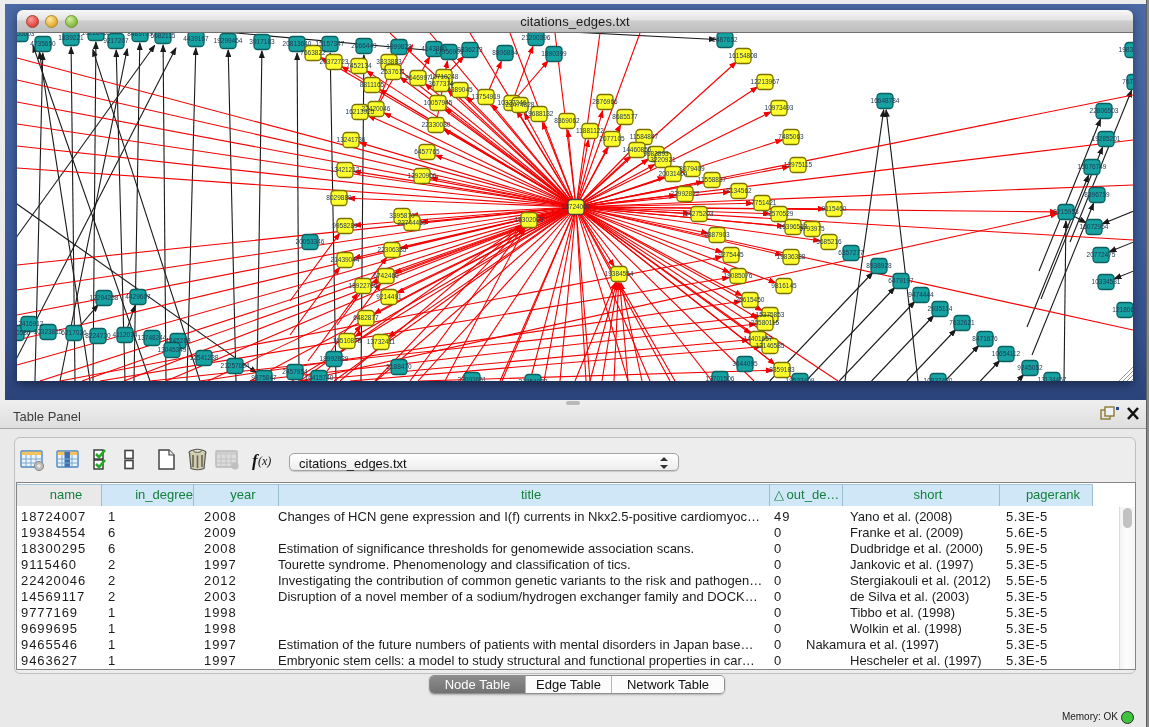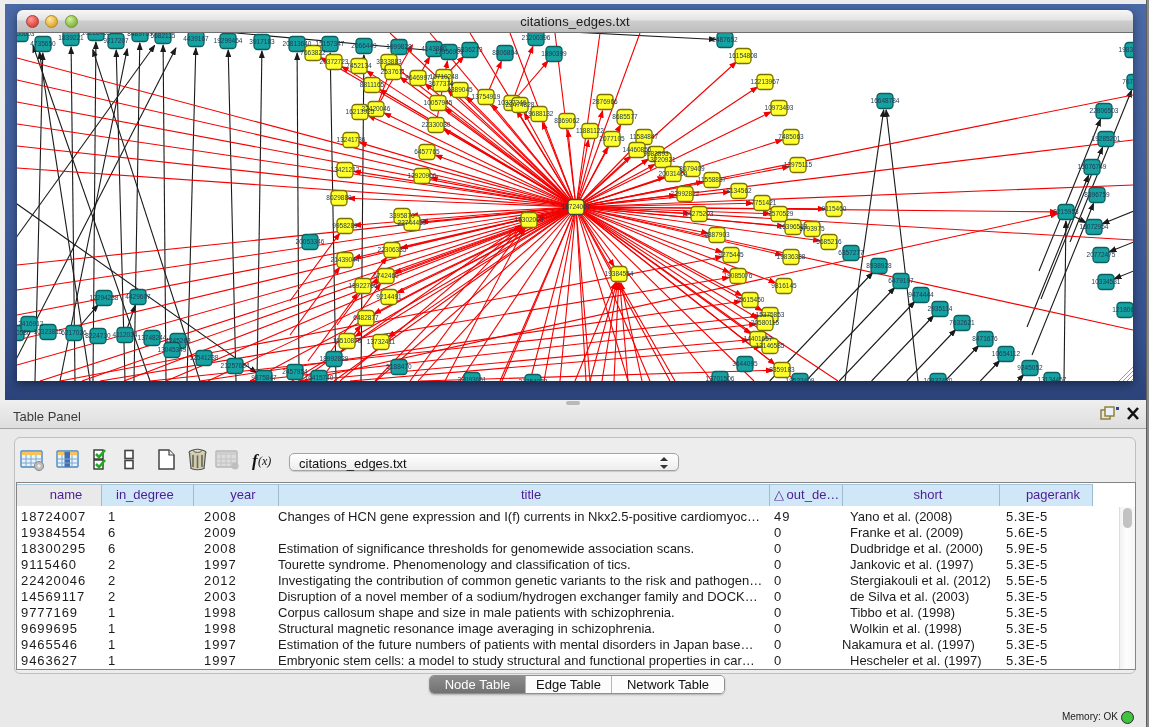--- a/index.html
+++ b/index.html
@@ -21,21 +21,21 @@
 #container {position:absolute;left:14px;top:37px;width:1122px;height:237px;
  border:1px solid #c0c0c0;border-radius:6px;background:#ededed;}
 #dd {position:absolute;left:289px;top:453px;width:390px;height:18px;border:1px solid #a3a3a3;
  border-radius:5px;background:linear-gradient(180deg,#ffffff,#ededed);
  box-shadow:0 1px 1px rgba(0,0,0,.15);}
 #dd .t {position:absolute;left:9px;top:2px;font-size:13px;color:#111}
 #spane {position:absolute;left:16px;top:482px;width:1120px;height:188px;
  border:1px solid #858585;background:#fff;}
 #wpatch {position:absolute;left:1093px;top:484px;width:42px;height:22px;background:#fff;}
 .hc {position:absolute;top:484px;height:22px;white-space:nowrap;overflow:hidden;background:#cfe7f6;border-right:1px solid #9cbcd2;
- border-top:1px solid #a5c6da;font-size:13px;color:#4c1d95;padding-top:2px;}
+ border-top:1px solid #a5c6da;font-size:13px;color:#15803d;padding-top:2px;}
 #tbody {position:absolute;left:17px;top:506px;width:1102px;height:163px;background:#ffffff;}
 .row {position:absolute;left:0;top:0;width:1149px;height:16px;font-size:13px;color:#1b1b1b;}
 .row span {position:absolute;top:1px;white-space:nowrap}
 #vsb {position:absolute;left:1119px;top:507px;width:16px;height:162px;
  background:linear-gradient(90deg,#f2f2f2,#fdfdfd 40%,#f6f6f6);border-left:1px solid #dcdcdc;}
 #vsb .th {position:absolute;left:3px;top:1px;width:9px;height:20px;border-radius:4.5px;
  background:#c2c2c2;}
 #tabs {position:absolute;left:429px;top:675px;height:19px;display:flex;
  border:1px solid #8f8f8f;border-radius:5px;overflow:hidden;
  box-shadow:0 1px 2px rgba(0,0,0,.25);}
@@ -615,21 +615,21 @@
     <div class="t">citations_edges.txt</div>
  <svg width="10" height="12" viewBox="0 0 10 12" style="position:absolute;right:9px;top:3px">
  <path d="M5 0L9 4H1z" fill="#333"></path>
       <path d="M5 12L9 8H1z" fill="#333"></path>
     </svg>
 </div>
 <div id="spane"></div>
 <div id="tbody"></div>
 <div id="wpatch"></div>
 <div class="hc" style="left:17px;width:85px;text-align:center;text-indent:14px;background:#e9e9e9;">name</div>
-<div class="hc" style="left:102px;width:92px;text-align:left;text-indent:14px;">in_degree</div>
+<div class="hc" style="left:102px;width:92px;text-align:right;text-indent:14px;">in_degree</div>
 <div class="hc" style="left:194px;width:85px;text-align:center;text-indent:14px;">year</div>
 <div class="hc" style="left:279px;width:491px;text-align:center;text-indent:14px;">title</div>
 <div class="hc" style="left:770px;width:73px;text-align:left;text-indent:4px;">△ out_de…</div>
 <div class="hc" style="left:843px;width:157px;text-align:center;text-indent:14px;">short</div>
 <div class="hc" style="left:1000px;width:93px;text-align:center;text-indent:14px;">pagerank</div>
 <div class="row" style="top:508px">
 <span style="left:21px;letter-spacing:.9px">18724007</span>
     <span style="left:108px;letter-spacing:.9px">1</span>
 <span style="left:204px;letter-spacing:.9px">2008</span>
     <span style="left:278px">Changes of HCN gene expression and I(f) currents in Nkx2.5-positive cardiomyoc…</span>
@@ -678,41 +678,39 @@
 <span style="left:204px;letter-spacing:.9px">2003</span>
     <span style="left:278px">Disruption of a novel member of a sodium/hydrogen exchanger family and DOCK…</span>
 <span style="left:774px;letter-spacing:.9px">0</span>
     <span style="left:850px">de Silva et al. (2003)</span>
 <span style="left:1006px;letter-spacing:.6px">5.3E-5</span>
   </div>
 <div class="row" style="top:604px">
 <span style="left:21px;letter-spacing:.9px">9777169</span>
     <span style="left:108px;letter-spacing:.9px">1</span>
 <span style="left:204px;letter-spacing:.9px">1998</span>
-    <span style="left:278px">Corpus callosum shape and size in male patients with schizophrenia.</span>
 <span style="left:774px;letter-spacing:.9px">0</span>
     <span style="left:850px">Tibbo et al. (1998)</span>
 <span style="left:1006px;letter-spacing:.6px">5.3E-5</span>
   </div>
 <div class="row" style="top:620px">
 <span style="left:21px;letter-spacing:.9px">9699695</span>
     <span style="left:108px;letter-spacing:.9px">1</span>
 <span style="left:204px;letter-spacing:.9px">1998</span>
-    <span style="left:278px">Structural magnetic resonance image averaging in schizophrenia.</span>
 <span style="left:774px;letter-spacing:.9px">0</span>
     <span style="left:850px">Wolkin et al. (1998)</span>
 <span style="left:1006px;letter-spacing:.6px">5.3E-5</span>
   </div>
 <div class="row" style="top:636px">
 <span style="left:21px;letter-spacing:.9px">9465546</span>
     <span style="left:108px;letter-spacing:.9px">1</span>
 <span style="left:204px;letter-spacing:.9px">1997</span>
     <span style="left:278px">Estimation of the future numbers of patients with mental disorders in Japan base…</span>
 <span style="left:774px;letter-spacing:.9px">0</span>
-    <span style="left:842px">Nakamura et al. (1997)</span>
+    <span style="left:806px">Nakamura et al. (1997)</span>
 <span style="left:1006px;letter-spacing:.6px">5.3E-5</span>
   </div>
 <div class="row" style="top:652px">
 <span style="left:21px;letter-spacing:.9px">9463627</span>
     <span style="left:108px;letter-spacing:.9px">1</span>
 <span style="left:204px;letter-spacing:.9px">1997</span>
     <span style="left:278px">Embryonic stem cells: a model to study structural and functional properties in car…</span>
 <span style="left:774px;letter-spacing:.9px">0</span>
     <span style="left:850px">Hescheler et al. (1997)</span>
 <span style="left:1006px;letter-spacing:.6px">5.3E-5</span>

